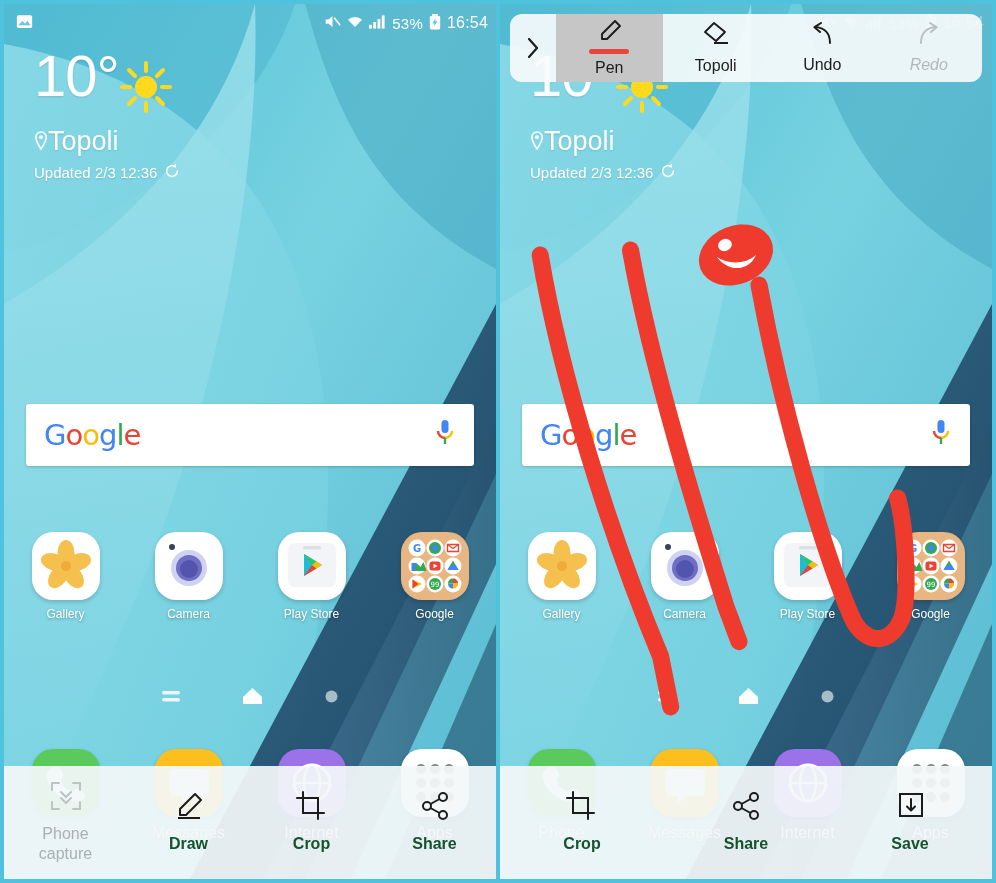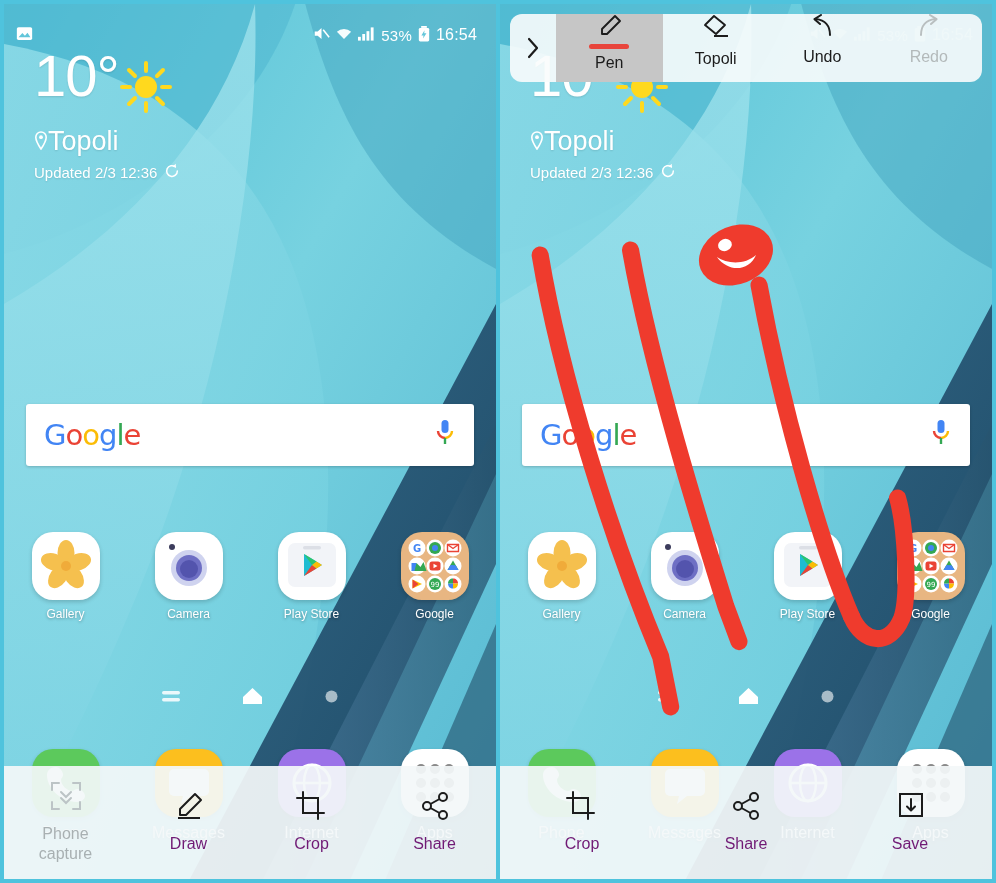--- a/index.html
+++ b/index.html
@@ -9,22 +9,22 @@
 
   .panel{ position:relative; width:498px; height:883px; overflow:hidden; }
   .panel.left{ border:4px solid #4fc3dd; border-right:2px solid #4fc3dd; }
   .panel.right{ border:4px solid #4fc3dd; border-left:2px solid #4fc3dd; }
 
   
   .wall{ position:absolute; inset:0; overflow:hidden; background:#63c6da; }
   .wall svg{ position:absolute; inset:0; width:100%; height:100%; display:block;}
 
   
-  .statusbar{ position:absolute; top:16px; left:0; right:0; height:30px;
-    display:flex; align-items:center; padding:0 19px 0 12px; color:#fff;
+  .statusbar{ position:absolute; top:4px; left:0; right:0; height:30px;
+    display:flex; align-items:center; padding:0 8px 0 12px; color:#fff;
     font-size:14px; z-index:6; }
   .sb-left{ display:flex; align-items:center; gap:6px; }
   .sb-right{ margin-left:auto; display:flex; align-items:center; gap:6px;
              font-size:15px; letter-spacing:.2px; }
   .sb-right .pct{ font-size:15px; }
   .sb-right .clock{ font-size:16px; }
   .sb-faded{ opacity:.33; }
 
   
   .weather{ position:absolute; top:44px; left:30px; z-index:4; color:#fff;
@@ -61,34 +61,34 @@
   .dock{ position:absolute; left:0; right:0; top:745px; display:flex; z-index:3;}
   .dockapp{ flex:1; display:flex; flex-direction:column; align-items:center; gap:7px;}
   .dockapp .lbl{ color:#fff; font-size:16px; text-shadow:0 1px 3px rgba(0,0,0,.35);}
 
   
   .btmbar{ position:absolute; left:0; right:0; bottom:0; height:113px;
      background:rgba(243,248,249,.93); display:flex; align-items:center;
      z-index:10; }
   .bbtn{ flex:1; display:flex; flex-direction:column; align-items:center;
          justify-content:center; gap:9px; height:100%; }
-  .bbtn .bl{ font-size:16px; font-weight:normal; color:#701a75; text-align:center;
+  .bbtn .bl{ font-size:16px; font-weight:bold; color:#14532d; text-align:center;
              line-height:1.25; }
   .bbtn.disabled .bl{ color:#a8b0b2; font-weight:normal; }
   .bbtn.disabled svg *{ stroke:#bcc4c6 !important; }
 
   .topbar{ position:absolute; top:10px; left:10px; right:10px; height:68px;
      background:rgba(250,252,252,.9); border-radius:12px; display:flex;
      align-items:stretch; z-index:10; overflow:hidden; }
   .chev{ width:46px; display:flex; align-items:center; justify-content:center;}
   .tbtn{ flex:1; display:flex; flex-direction:column; align-items:center;
-         gap:5px; position:relative; }
+         justify-content:center; gap:5px; position:relative; }
   .tbtn .tl{ font-size:16px; color:#1c1c1c; }
   .tbtn.sel{ background:#c6c6c6; }
-  .tbtn.dis .tl{ color:#b3b9ba; }
+  .tbtn.dis .tl{ color:#b3b9ba;font-style:italic; }
   .tbtn.dis svg *{ stroke:#b9bfc0 !important; }
   .penwrap{ position:relative; display:flex; flex-direction:column;
             align-items:center; }
   .penline{ width:40px; height:5px; background:#e8453c; border-radius:3px;
             margin-top:2px; }
 
   
   .draw{ position:absolute; inset:0; z-index:8; pointer-events:none; }
 </style>
 </head>

